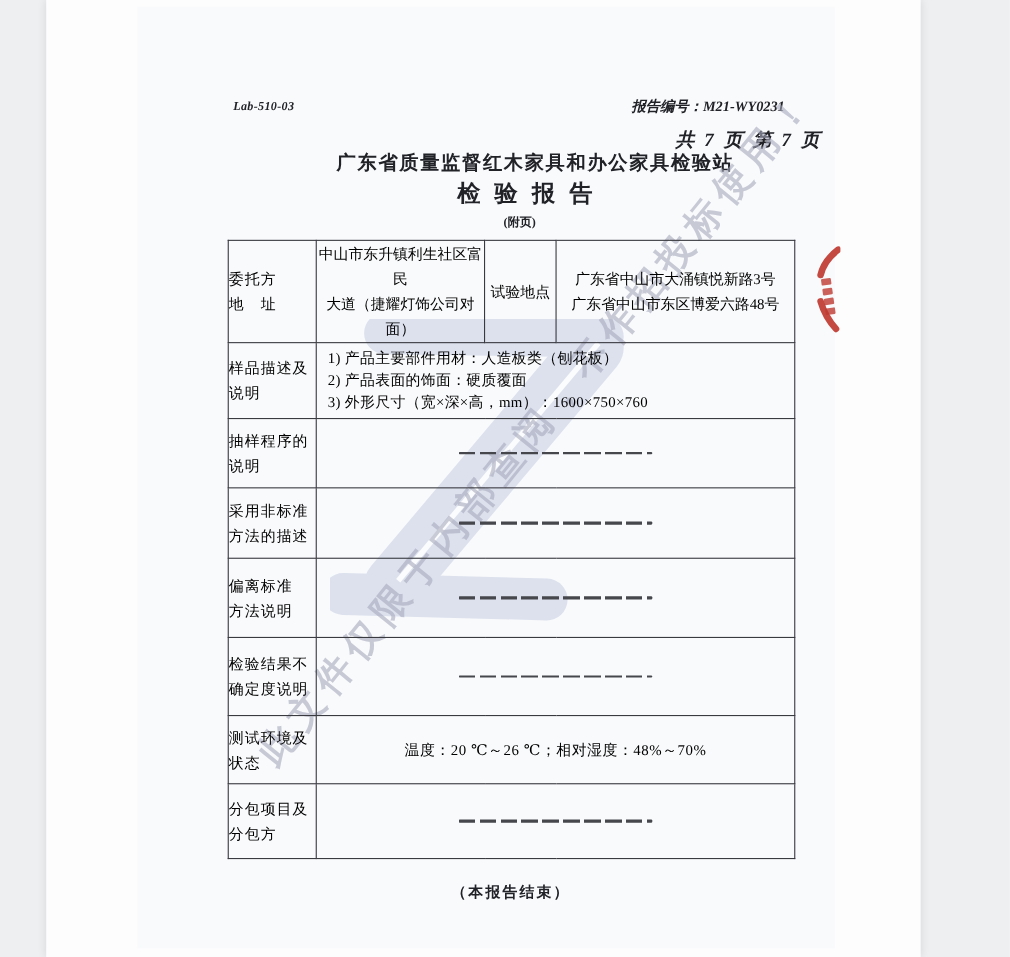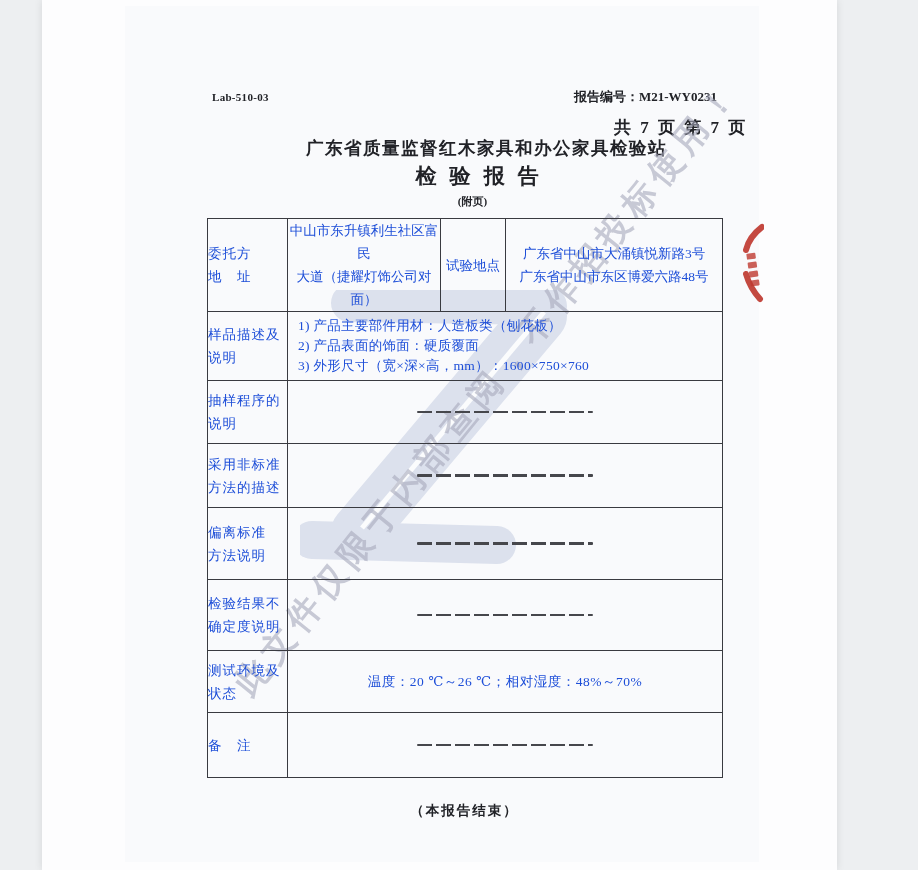--- a/index.html
+++ b/index.html
@@ -11,39 +11,39 @@
   }
   .sheet{
     position:absolute;left:42px;top:0;width:795px;height:870px;
     background:#fdfdfe;box-shadow:0 0 8px rgba(0,0,0,.10);
   }
   .scan-area{
     position:absolute;left:83px;top:6px;width:634px;height:856px;
     background:#f9fafc;
   }
   
-  .abs{position:absolute;white-space:nowrap;}
+  .abs{position:absolute;white-space:nowrap;font-style:italic;}
   .form-code{left:170px;top:91px;font-size:11px;font-weight:bold;letter-spacing:.3px;}
   .report-no{left:532px;top:88px;font-size:13px;font-weight:600;}
   .pagination{left:572px;top:116px;font-size:17px;font-weight:600;letter-spacing:2.5px;}
   .hdr{position:absolute;left:165px;width:515px;text-align:center;white-space:nowrap;}
   .station-title{top:136px;font-family:"Liberation Sans","DejaVu Sans",sans-serif;
     font-weight:700;font-size:17.5px;letter-spacing:1.5px;transform:translateX(22px);}
   .main-title{top:162px;font-family:"Liberation Sans","DejaVu Sans",sans-serif;
     font-weight:700;font-size:21px;letter-spacing:.62em;transform:translateX(16px);text-indent:.3em;text-align:center;}
   .subtitle{top:194px;font-size:11px;font-weight:700;transform:translateX(8px);}
   .end-note{top:802px;font-size:13.5px;font-weight:700;letter-spacing:2px;}
   
   table.report{
     position:absolute;left:165px;top:218px;width:515px;z-index:3;
     border-collapse:collapse;table-layout:fixed;background:transparent;
   }
   table.report td{
     border:1.6px solid #393a40;vertical-align:middle;padding:0;
-    font-size:13.5px;color:#1d4ed8;
+    font-size:13.5px;color:#000000;
   }
   td.lab{letter-spacing:1px;}
   td.lab .ln{line-height:23px;}
   .cell-center{text-align:center;line-height:23px;}
   .list-wrap{padding-left:10px;text-align:left;}
   .list-line{line-height:20px;letter-spacing:.3px;}
   .env-text{text-align:center;letter-spacing:.5px;}
   .dash-line{
     width:176px;height:2.5px;margin:0 auto;border-radius:1px;
     background:repeating-linear-gradient(90deg,#46474c 0 15px,transparent 15px 19px);
@@ -158,23 +158,24 @@
         </tr>
         <tr style="height: 62px;">
           <td class="lab">
             <div class="ln">测试环境及</div>
             <div class="ln">状态</div>
           </td>
           <td colspan="3">
             <div class="env-text">温度：20 ℃～26 ℃；相对湿度：48%～70%</div>
           </td>
         </tr>
-        <tr style="height: 65px;">
+        <tr style="height: 68px;">
           <td class="lab">
-            <div class="ln">备　注</div>
+            <div class="ln">分包项目及</div>
+            <div class="ln">分包方</div>
           </td>
           <td colspan="3">
             <div class="dash-line"></div>
           </td>
         </tr>
       </tbody>
   </table>
 
   <div class="hdr end-note">（本报告结束）</div>
 

